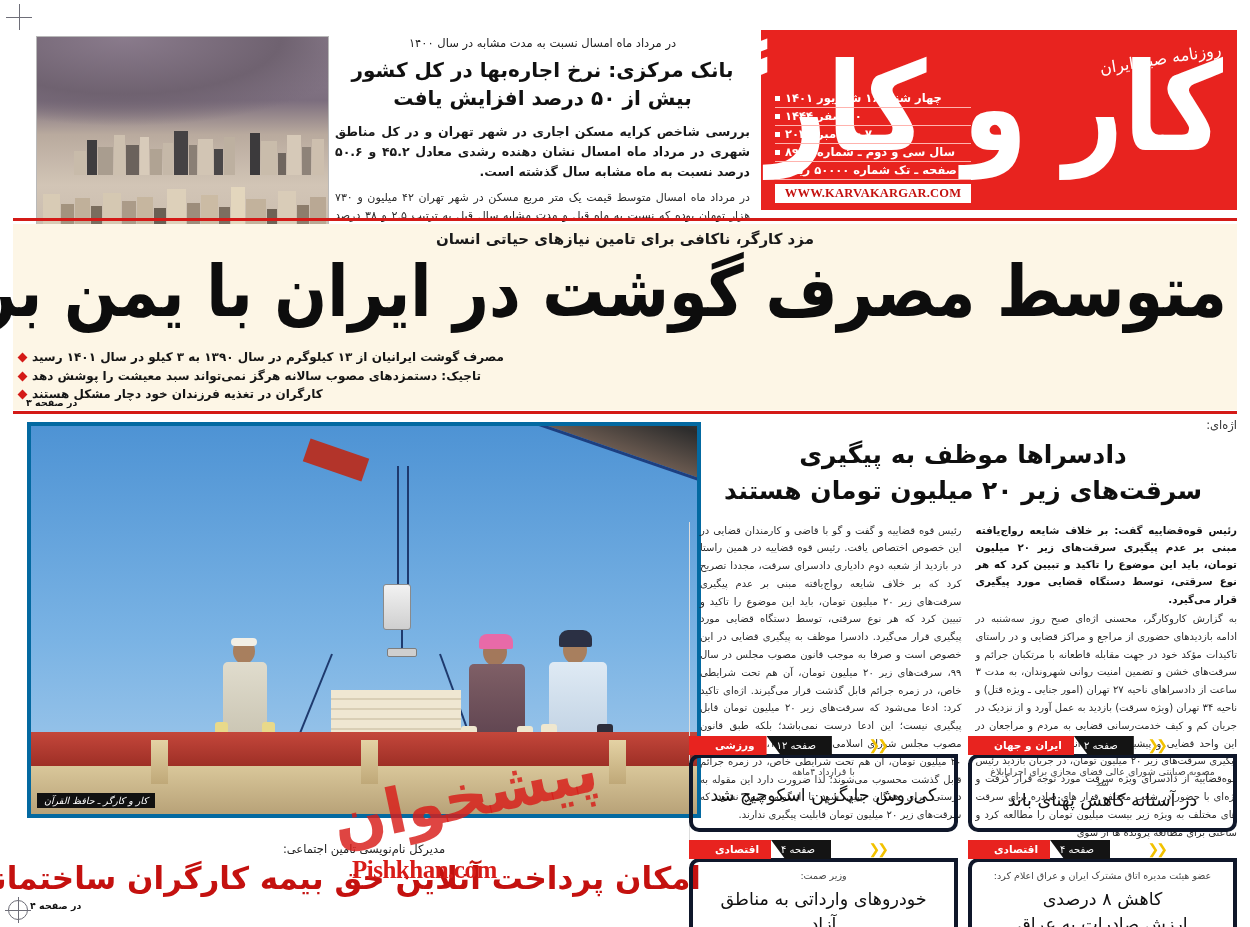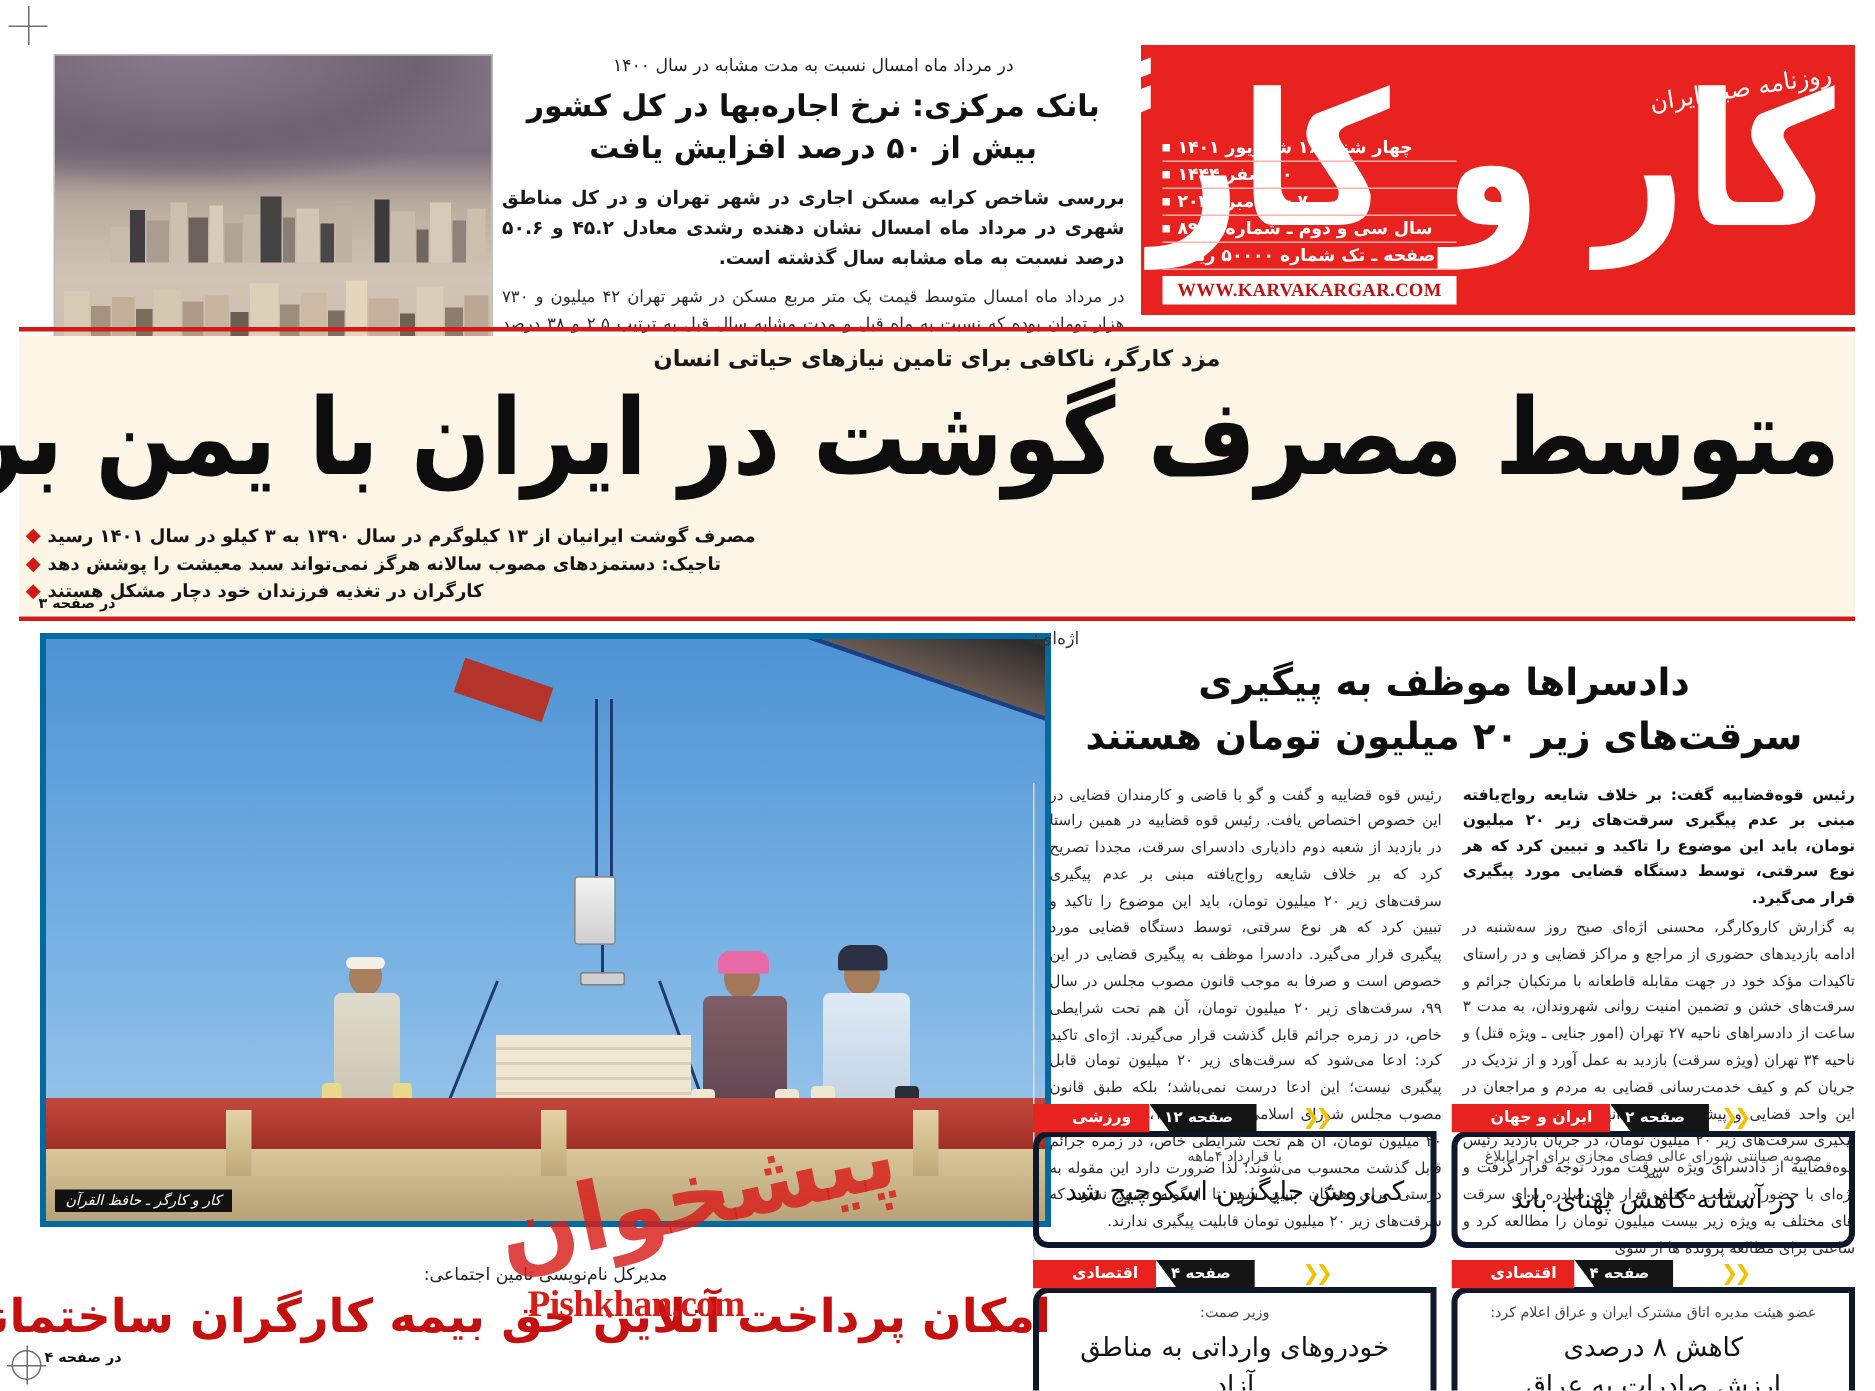--- a/index.html
+++ b/index.html
@@ -146,21 +146,21 @@
   .mp-bricks { position: absolute; left: 300px; bottom: 78px; width: 130px; height: 46px; background: repeating-linear-gradient(#efe7d2 0 8px, #d9cfb6 8px 10px); }
   .bl-head {
     position: absolute; left: 27px; width: 674px; top: 860px;
     text-align: center; font-size: 31px; font-weight: bold; color: #c4110f;
     letter-spacing: -0.8px; white-space: nowrap; line-height: 1.2;
   }
   .bl-cont { position: absolute; left: 30px; top: 900px; font-size: 9.5px; font-weight: bold; color: #111; }
 
   
   .rc { position: absolute; right: 13px; top: 418px; width: 548px; }
-  .rc-kicker { text-align: left; font-size: 11.5px; color: #333; }
+  .rc-kicker { text-align: right; font-size: 11.5px; color: #333; }
   .rc-head {
     margin-top: 5px; text-align: center; font-size: 25px; font-weight: bold;
     color: #0f0f0f; line-height: 1.45; letter-spacing: -0.4px;
   }
   .rc-cols { display: flex; gap: 14px; margin-top: 12px; }
   .rc-col { flex: 1 1 0; }
   .rc-col + .rc-col { border-left: 1px solid #ddd; padding-left: 10px; }
   .rc-lead { font-size: 10.3px; font-weight: bold; color: #121212; text-align: justify; line-height: 1.68; }
   .rc-body { font-size: 10px; color: #2b2b2b; text-align: justify; line-height: 1.78; margin-top: 2px; }
 
@@ -168,21 +168,21 @@
   .boxes { position: absolute; right: 13px; top: 736px; width: 548px; display: flex; flex-wrap: wrap; gap: 8px 10px; }
   .nbox { position: relative; width: 269px; }
   .tagbar { position: relative; height: 19px; display: flex; justify-content: flex-end; }
   .tag-cat {
     background: #e8231f; color: #fff; font-size: 10.5px; font-weight: bold;
     padding: 2px 12px 2px 26px; line-height: 15px; white-space: nowrap;
     clip-path: polygon(0 0, 100% 0, 100% 100%, 0 100%);
   }
   .tag-chev { position: absolute; right: 72px; top: 1px; color: #f2c200; font-size: 14px; font-weight: bold; letter-spacing: -3px; line-height: 17px; }
   .tag-page {
-    background: #141414; color: #fff; font-size: 10px; font-weight: bold;
+    background: #141414; color: #fff; font-size: 10px; font-weight: normal;
     padding: 2px 16px 2px 10px; line-height: 15px; white-space: nowrap;
     clip-path: polygon(0 0, 100% 0, 100% 100%, 14px 100%);
     margin-right: -2px;
   }
   .nbox-body {
     border: 4px solid #0f172a; border-radius: 10px; border-top-right-radius: 0;
     padding: 8px 12px 12px; min-height: 78px; margin-top: -1px;
   }
   .nb-kicker { font-size: 9.5px; color: #444; text-align: center; }
   .nb-head { margin-top: 6px; font-size: 17.5px; color: #111; text-align: center; line-height: 1.45; letter-spacing: -0.3px; }

